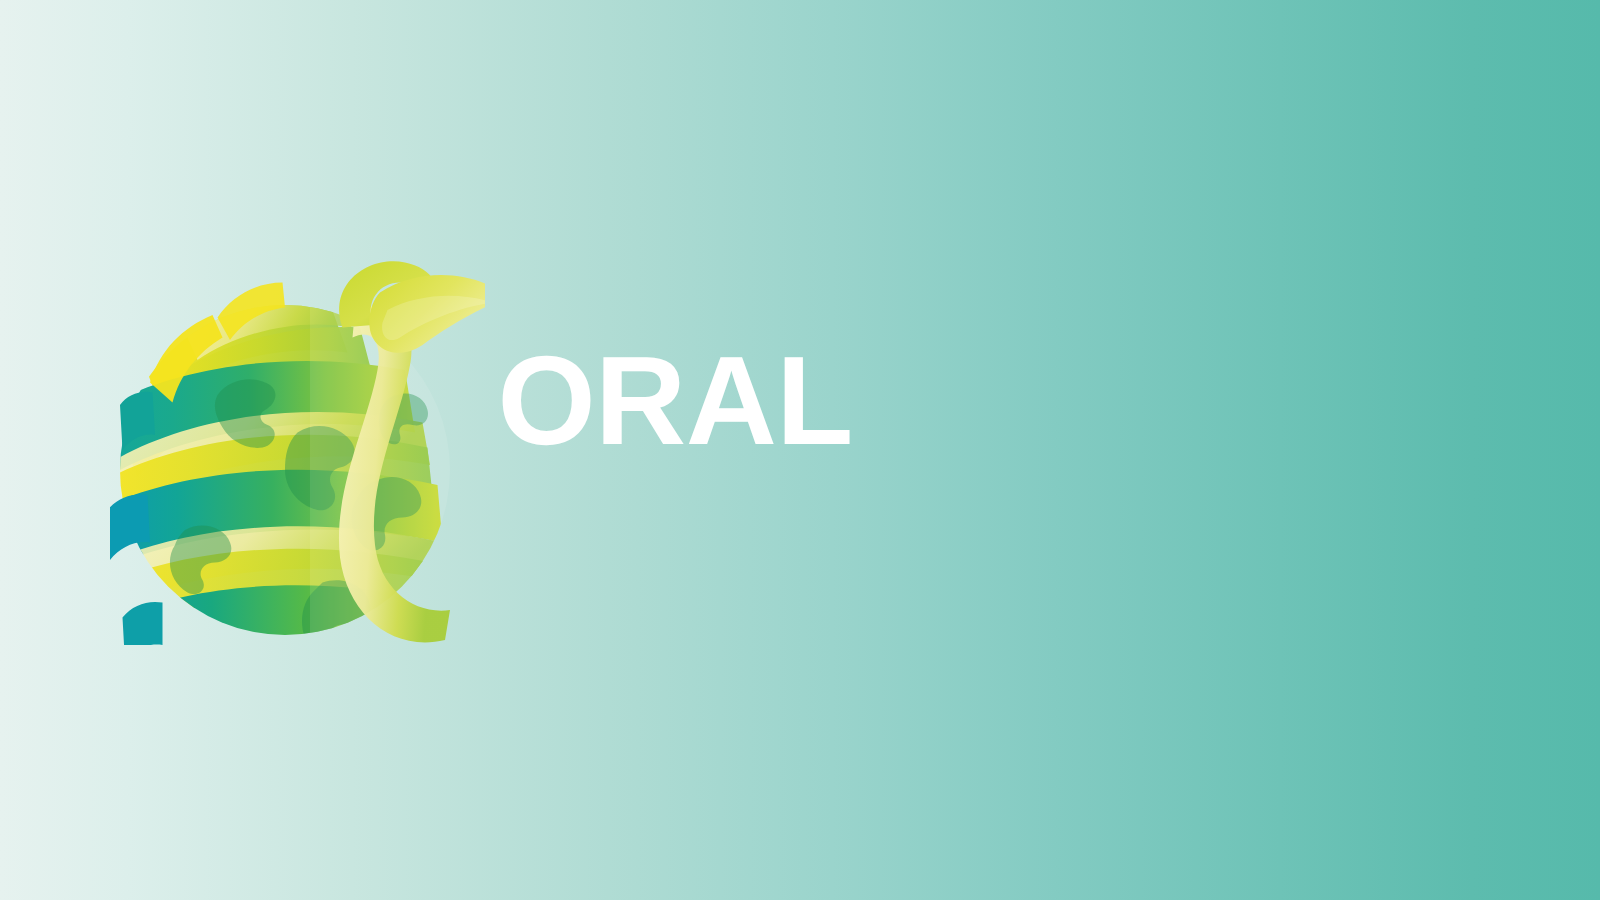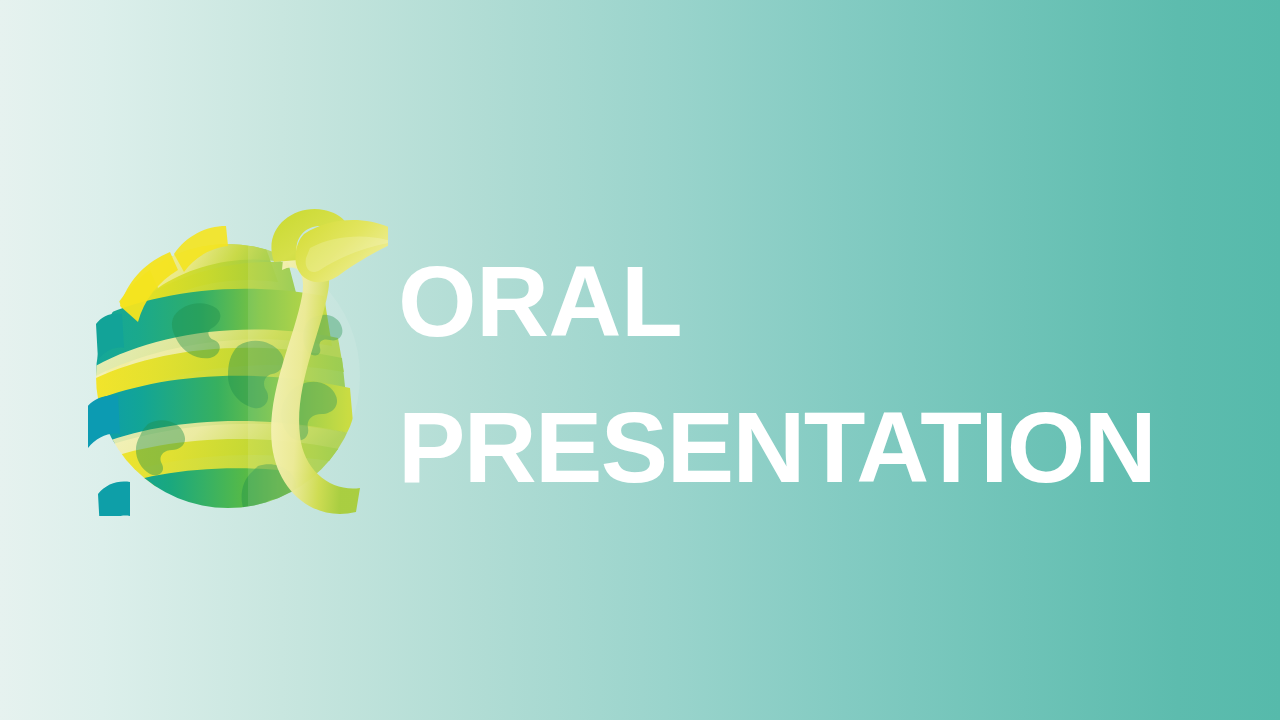--- a/index.html
+++ b/index.html
@@ -43,21 +43,21 @@
   #logo-wrap svg {
     display: block;
     width: 100%;
     height: 100%;
   }
 
   
   #title-block {
     position: absolute;
     left: 398px;
-    top: 228px;
+    top: 248px;
     width: 850px;
   }
   .title-line {
     color: #ffffff;
     font-family: "Liberation Sans", sans-serif;
     font-weight: bold;
     font-size: 101px;
     line-height: 146px;
     letter-spacing: -0.5px;
     white-space: nowrap;
@@ -211,16 +211,15 @@
       <g>
         <path d="M 8 128 C 14 120, 24 116, 34 118 L 36 152 C 26 150, 16 156, 10 164 Z" fill="#12a398"></path>
         <path d="M -2 212 C 6 202, 18 198, 30 200 L 32 238 C 20 236, 8 242, 0 252 Z" fill="#0c9bb2"></path>
         <path d="M 10 298 C 18 288, 30 284, 42 286 L 42 320 C 30 318, 18 324, 12 334 Z" fill="#0e9fa8"></path>
       </g>
     </svg>
   </div>
 
   <div id="title-block">
     <div class="title-line" id="title-line-1">ORAL</div>
-    <div class="title-line" id="title-line-2">PRESENTATION</div>
   </div>
 
 </div>
 
 </body></html>

